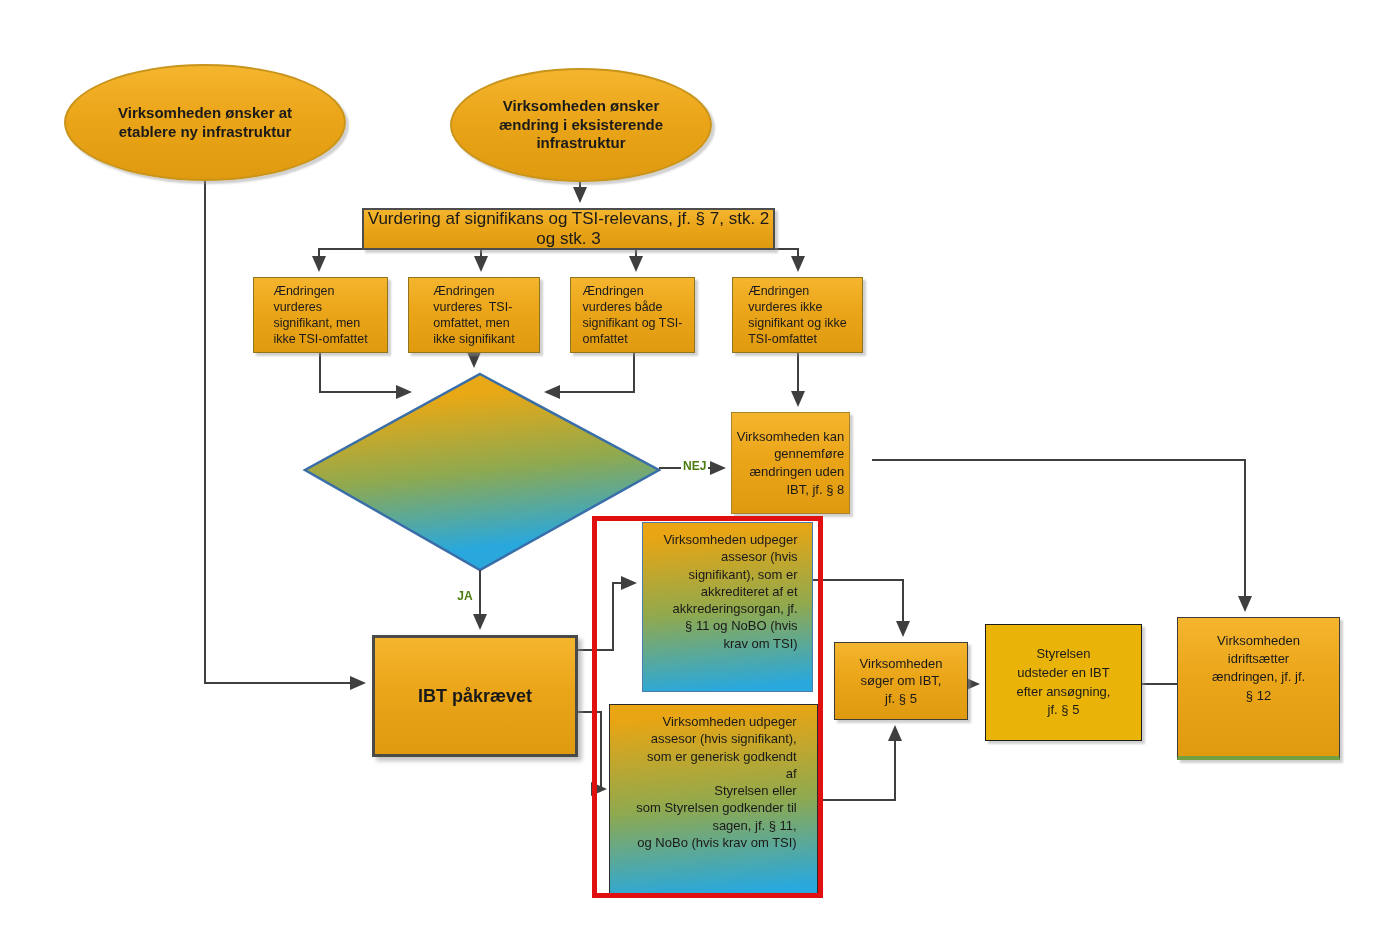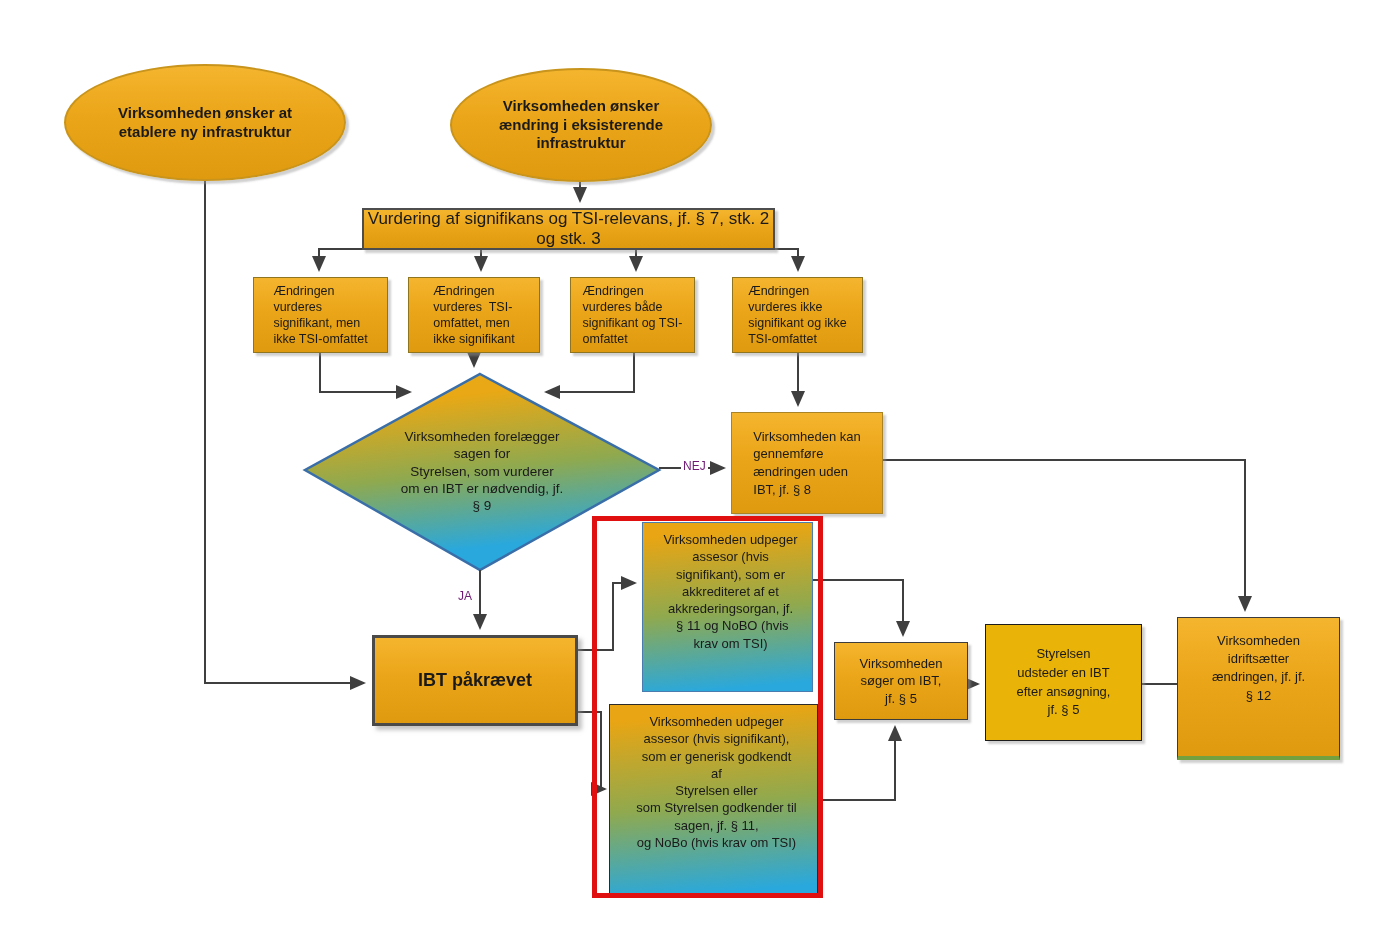--- a/index.html
+++ b/index.html
@@ -19,36 +19,36 @@
   .rect-assessment{left:362px;top:208px;width:413px;height:42px;border:2px solid #4d4d4d;font-size:17px;text-align:center;}
 
   .case{border:1px solid #8f7520;font-size:12.5px;line-height:1.3;padding:2px;}
   .case1{left:253px;top:277px;width:135px;height:76px;}
   .case2{left:408px;top:277px;width:132px;height:76px;}
   .case3{left:570px;top:277px;width:125px;height:76px;}
   .case4{left:732px;top:277px;width:131px;height:76px;}
 
   .diamond-text{left:357px;top:428px;width:250px;text-align:center;font-size:13.5px;line-height:1.28;z-index:4;background:transparent;}
 
-  .no-ibt{left:731px;top:412px;width:152px;height:102px;border:1px solid #A98326;font-size:13px;line-height:1.35;text-align:left;}
+  .no-ibt{left:731px;top:412px;width:119px;height:102px;border:1px solid #A98326;font-size:13px;line-height:1.35;text-align:right;}
 
-  .ibt-required{left:372px;top:635px;width:206px;height:91px;border:3px solid #4a4a48;font-weight:bold;font-size:18px;box-shadow:4px 4px 4px rgba(140,140,140,0.5);}
+  .ibt-required{left:372px;top:635px;width:206px;height:122px;border:3px solid #4a4a48;font-weight:bold;font-size:18px;box-shadow:4px 4px 4px rgba(140,140,140,0.5);}
 
   .grad{background:linear-gradient(175deg,#E9A513 8%,#90A94E 52%,#29A8DD 95%);}
-  .assessor{font-size:13px;line-height:1.33;text-align:center;align-items:flex-start;padding:8px 6px 12px 12px;}
+  .assessor{font-size:13px;line-height:1.33;text-align:right;align-items:flex-start;padding:8px 6px 12px 12px;}
   .assessor1{left:642px;top:522px;width:171px;height:170px;border:1.5px solid #4A7CB0;}
   .assessor2{left:609px;top:704px;width:209px;height:192px;border:1.5px solid #2b2b2b;}
 
   .red-outline{position:absolute;left:592px;top:516px;width:231px;height:382px;border:5px solid #E01010;box-sizing:border-box;z-index:5;pointer-events:none;background:transparent;}
 
   .apply-ibt{left:834px;top:642px;width:134px;height:78px;border:1.5px solid #3c3c3c;font-size:13px;line-height:1.35;text-align:center;}
   .issue-ibt{left:985px;top:624px;width:157px;height:117px;background:#eab308;border:1.5px solid #1c1c1c;font-size:13px;line-height:1.45;text-align:center;}
   .commission{left:1177px;top:617px;width:163px;height:143px;border:1.5px solid #3c3c3c;border-bottom:4px solid #75A040;font-size:13px;line-height:1.4;text-align:center;align-items:flex-start;padding-top:14px;}
 
-  .branch-label{position:absolute;z-index:6;font-weight:normal;font-size:12px;color:#701a75;background:#fff;padding:0 2px;}
+  .branch-label{position:absolute;z-index:6;font-weight:bold;font-size:12px;color:#4d7c0f;background:#fff;padding:0 2px;}
   .label-ja{left:451px;top:589px;width:24px;text-align:center;}
   .label-nej{left:681px;top:459px;}
 
   svg.wires{position:absolute;left:0;top:0;width:1377px;height:937px;z-index:2;}
 </style>
 </head>
 <body>
 
 <div class="canvas">
 
@@ -125,27 +125,20 @@
 omfattet</span>
   </div>
 
   <div class="node case case4 gold shadow">
     <span class="lbl">Ændringen
 vurderes ikke
 signifikant og ikke
 TSI-omfattet</span>
   </div>
 
-  <div class="node diamond-text">
-    <span class="lbl">Virksomheden forelægger
-sagen for
-Styrelsen, som vurderer
-om en IBT er nødvendig, jf.
-§ 9</span>
-  </div>
 
   <div class="node no-ibt gold shadow">
     <span class="lbl">Virksomheden kan
 gennemføre
 ændringen uden
 IBT, jf. § 8</span>
   </div>
 
   <div class="node ibt-required gold">
     <span class="lbl">IBT påkrævet</span>

